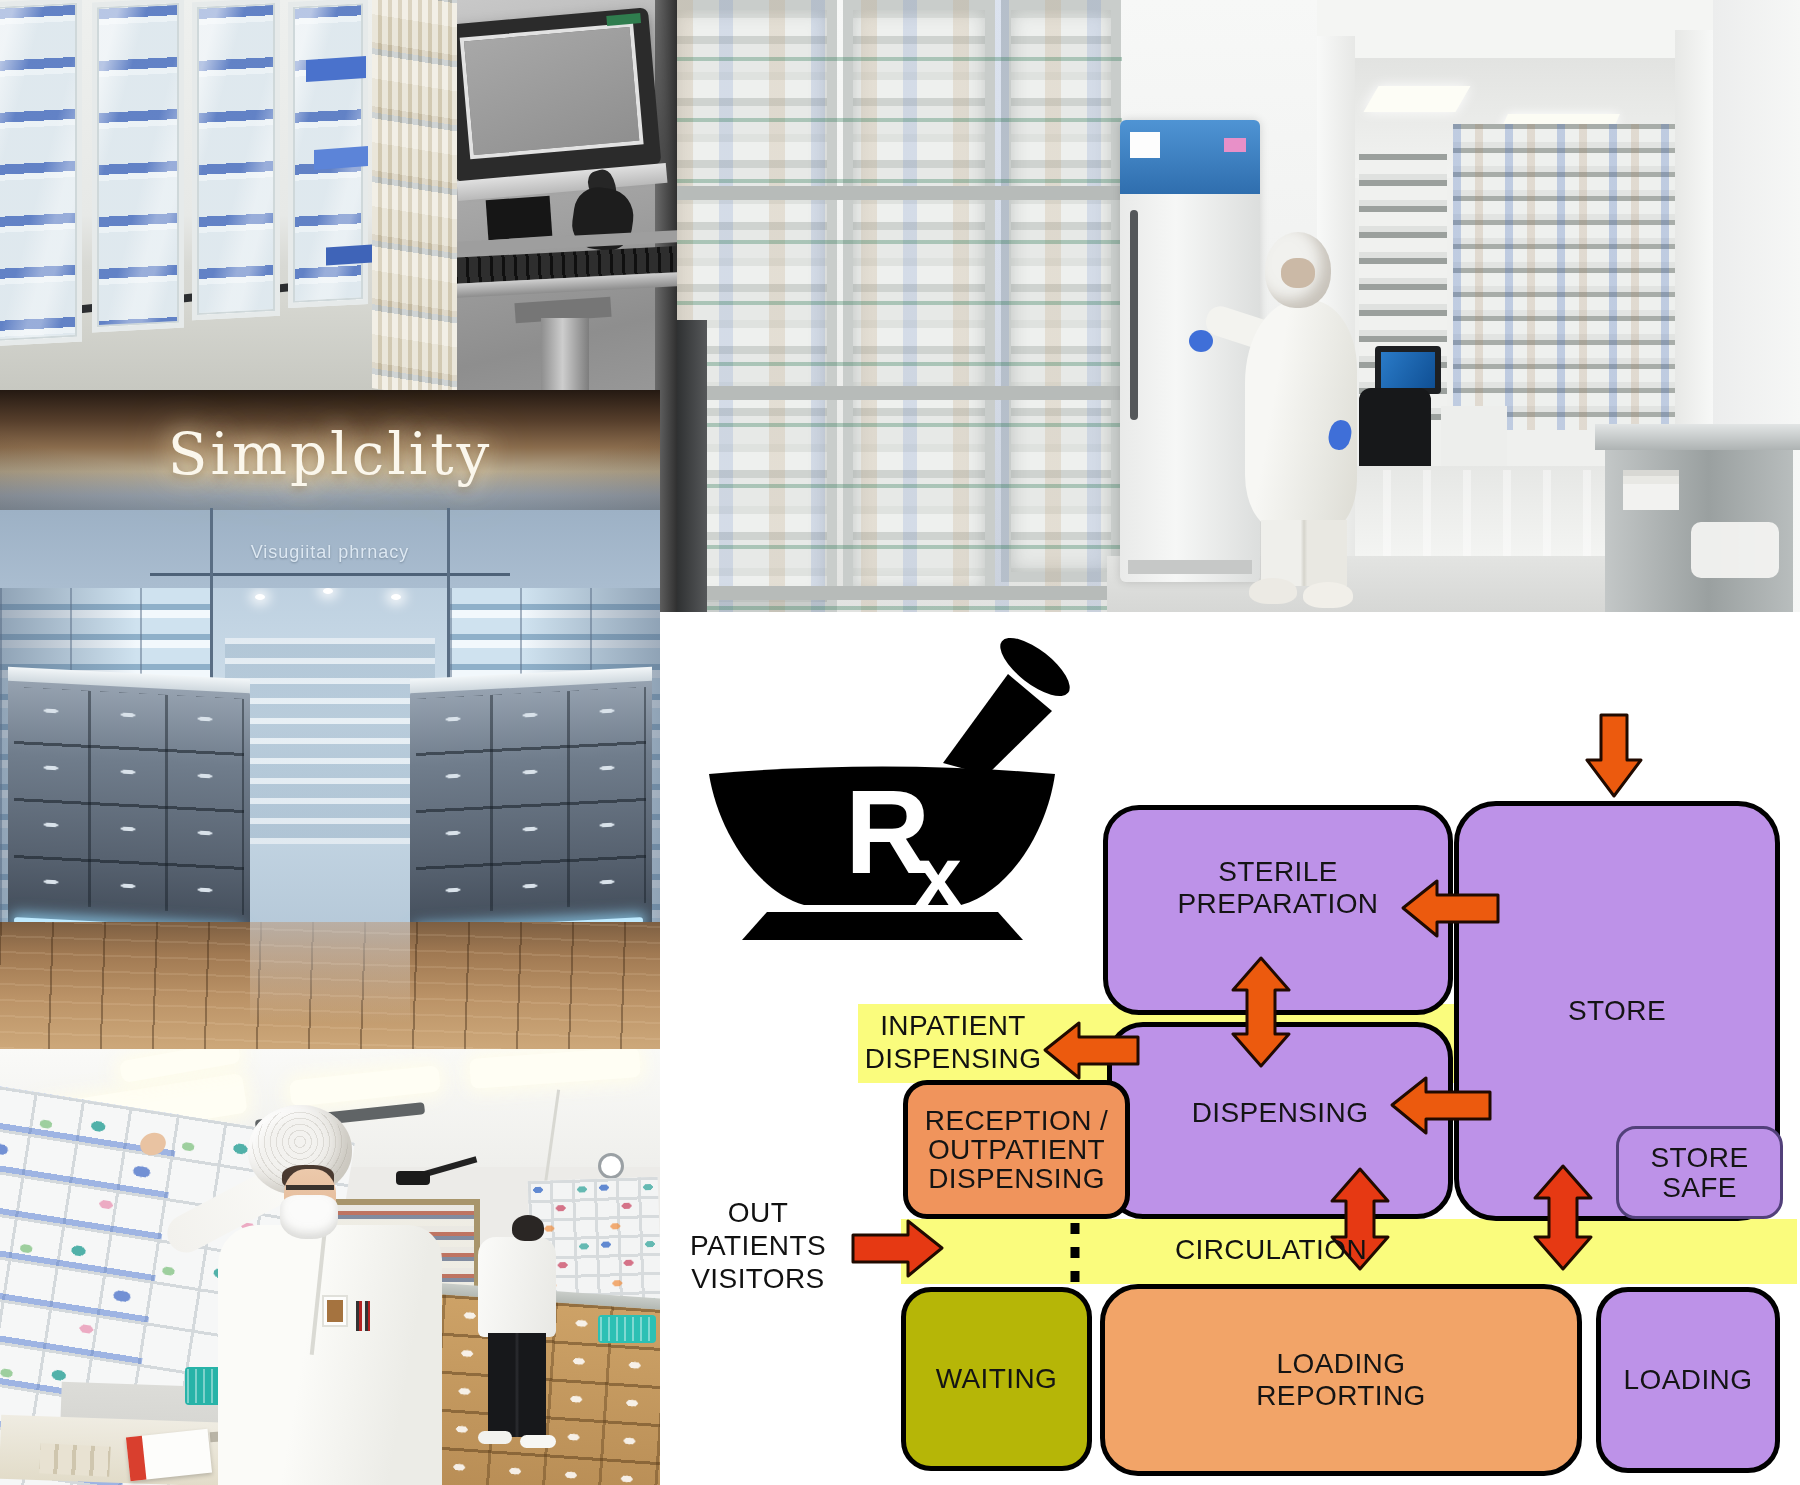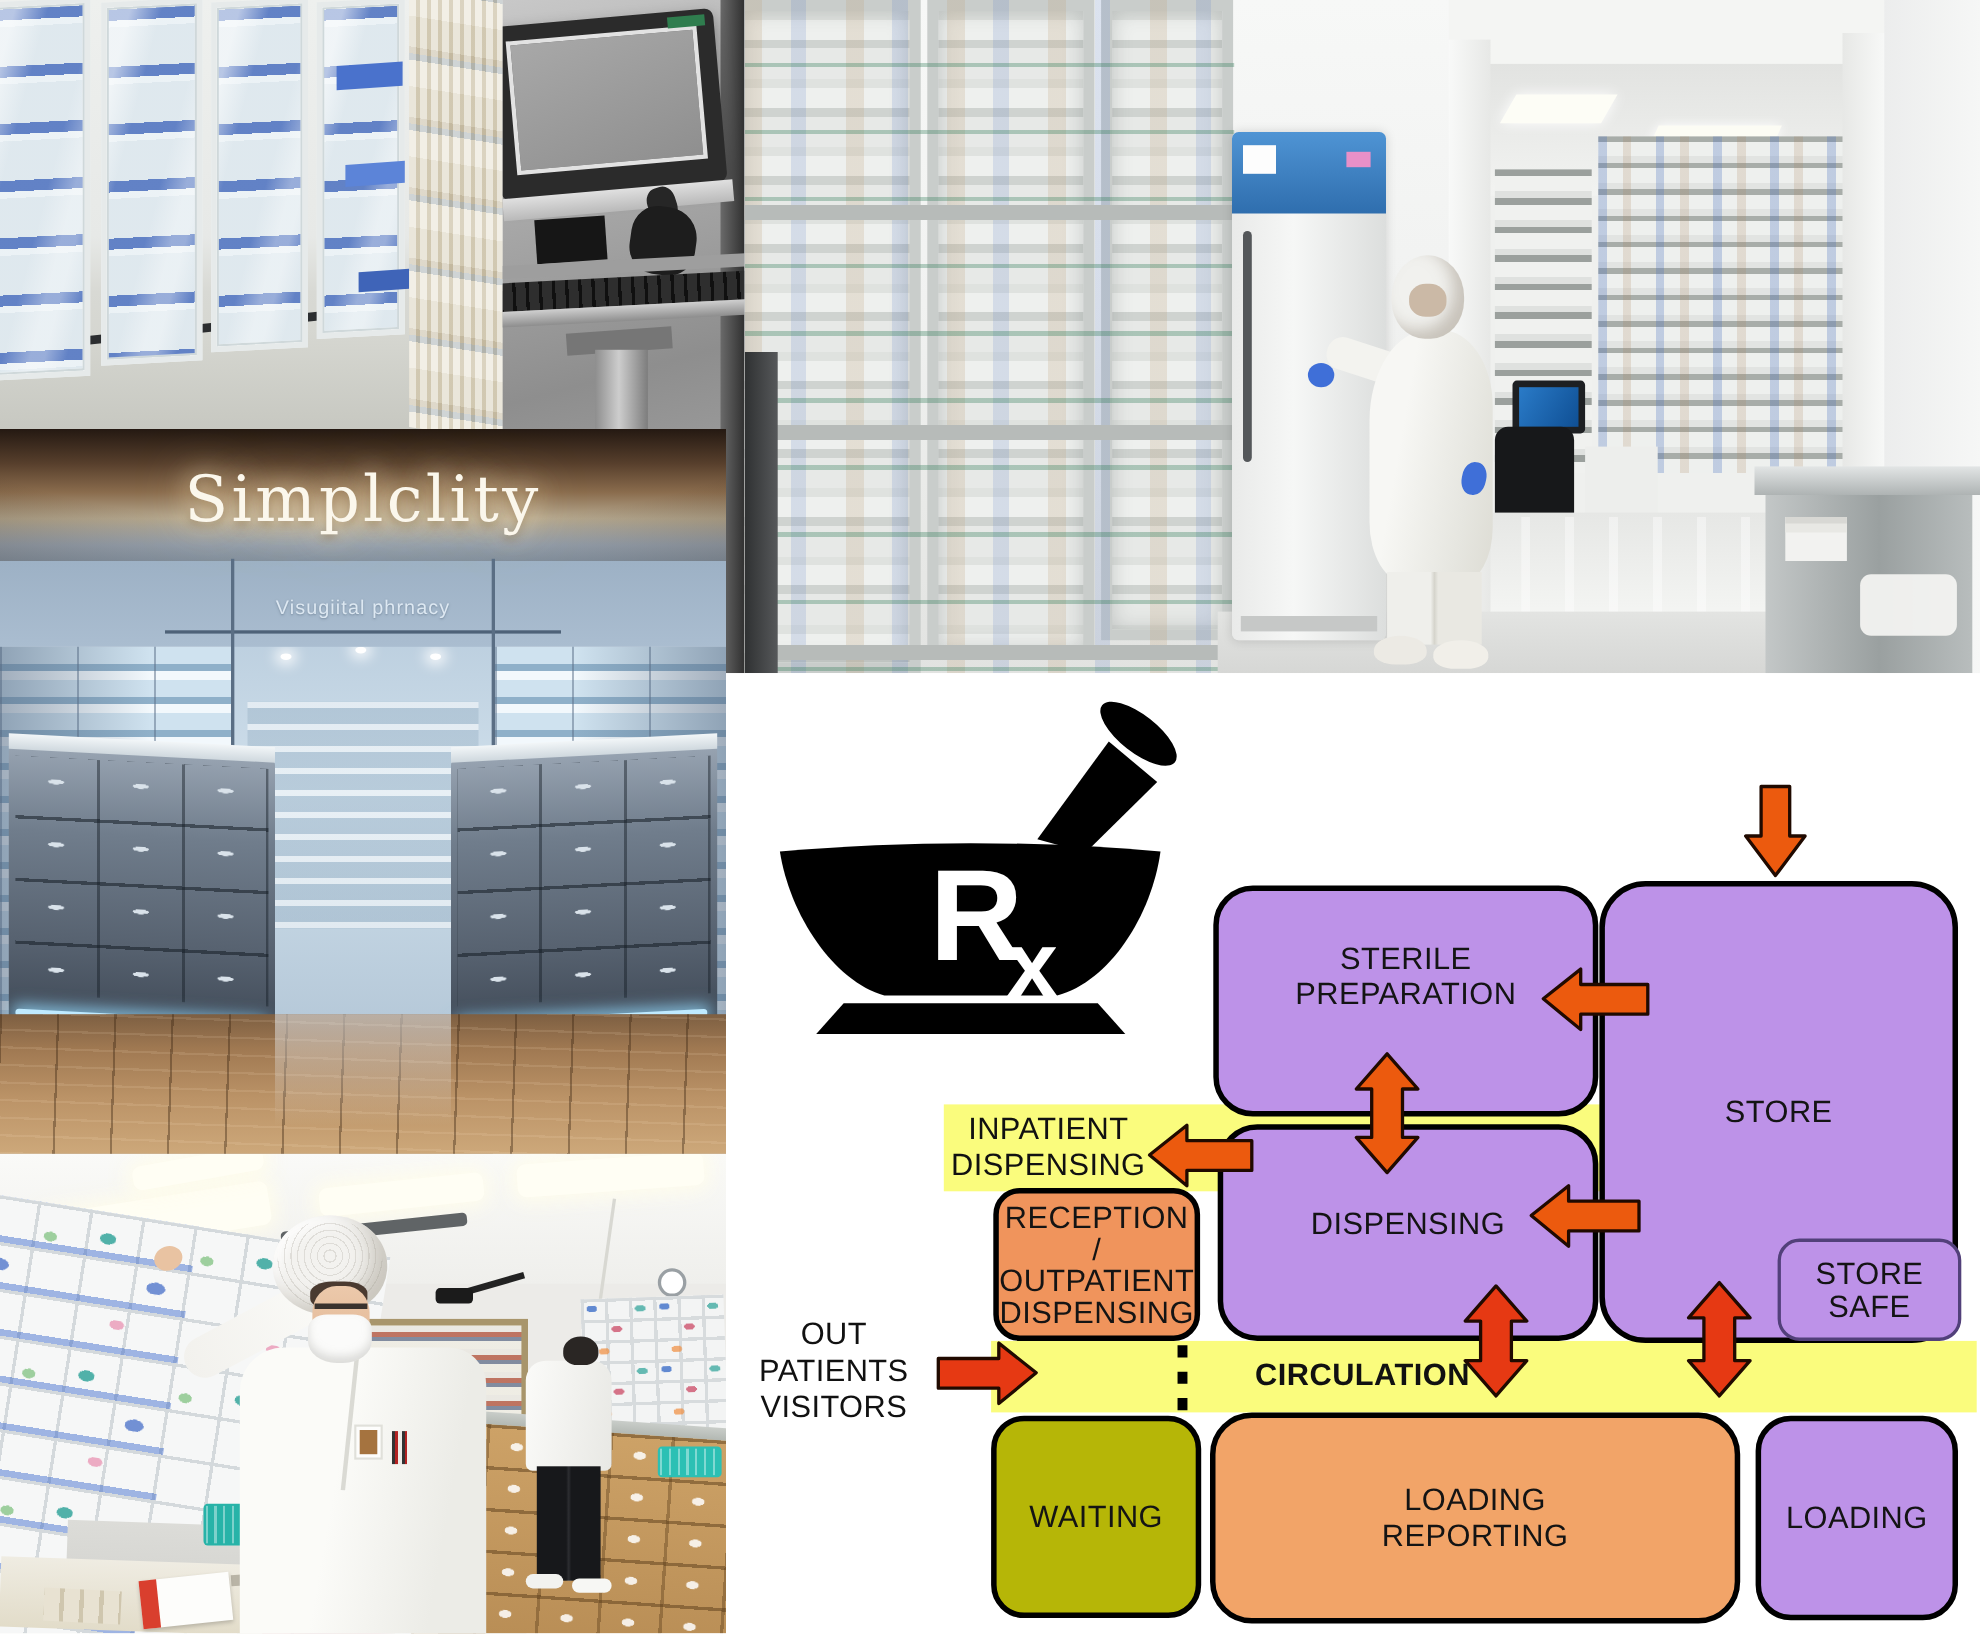--- a/index.html
+++ b/index.html
@@ -252,31 +252,31 @@
   .salmonlight{background:var(--room-salmon-light,#f2a468);}
   .olive{background:var(--room-olive,#b6b607);}
   .room-sterile{left:443px;top:193px;width:350px;height:210px;border-radius:36px;}
   .room-sterile .room-label{padding-bottom:44px;}
   .room-store{left:794px;top:189px;width:326px;height:420px;border-radius:42px;}
   .room-dispensing{left:447px;top:410px;width:346px;height:197px;border-radius:36px;}
   .room-dispensing .room-label{padding-bottom:16px;}
   .room-drugsafe{left:956px;top:514px;width:167px;height:93px;border-radius:20px;
     border:3px solid var(--drug-safe-border,#52407a);z-index:12;}
   .room-drugsafe .room-label{line-height:30px;}
-  .room-reception{left:243px;top:468px;width:188px;height:139px;border-radius:24px;}
+  .room-reception{left:243px;top:468px;width:227px;height:139px;border-radius:24px;}
   .room-reception .room-label{line-height:29px;}
   .room-waiting{left:241px;top:675px;width:191px;height:184px;border-radius:30px;}
   .room-offices{left:440px;top:672px;width:482px;height:192px;border-radius:38px;}
   .room-support{left:936px;top:675px;width:184px;height:186px;border-radius:32px;}
   .ext-label{z-index:40;font-size:28px;line-height:33px;color:#111;text-align:center;letter-spacing:.4px;}
   .ext-label .ln{position:static;display:block;}
   .lbl-loading{left:770px;top:22px;width:336px;}
   .lbl-inpatient{left:188px;top:397px;width:210px;}
   .lbl-outpatients{left:8px;top:584px;width:180px;}
-  .lbl-circulation{left:481px;top:621px;width:260px;text-align:left;font-weight:bold;}
+  .lbl-circulation{left:481px;top:621px;width:260px;text-align:center;}
   .arrows{inset:0;z-index:30;pointer-events:none;}
 </style>
 </head>
 <body>
 
 <div class="canvas">
 
   <div class="photo-supply">
     <div class="p1-floor"></div>
     <div class="p1-baseline"></div>

